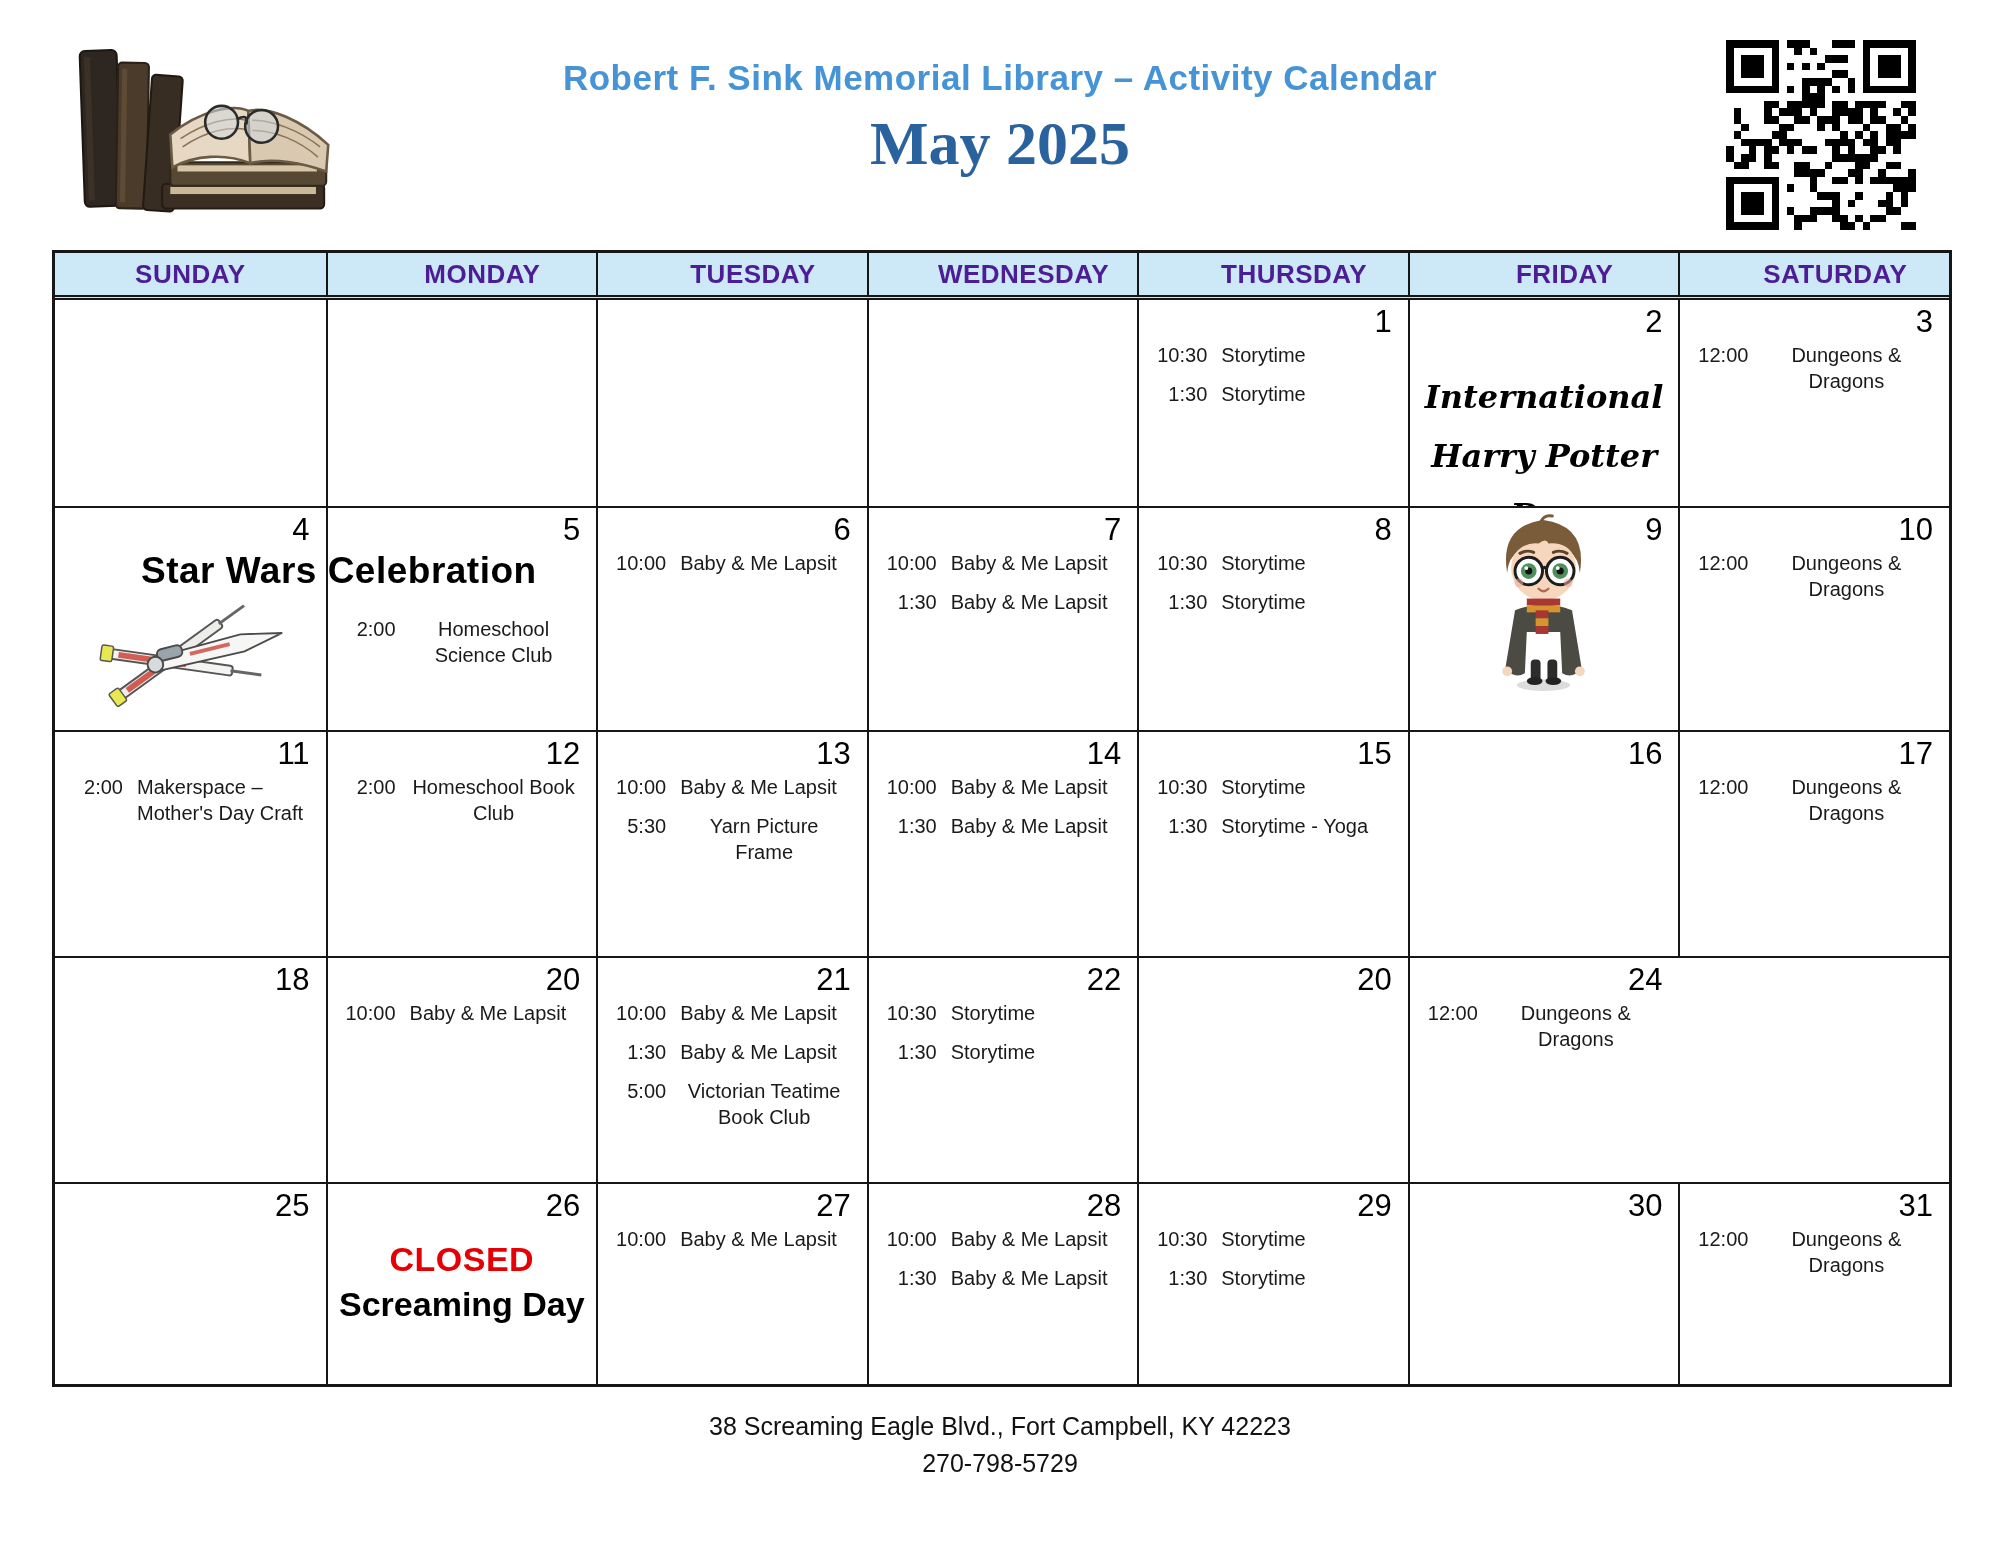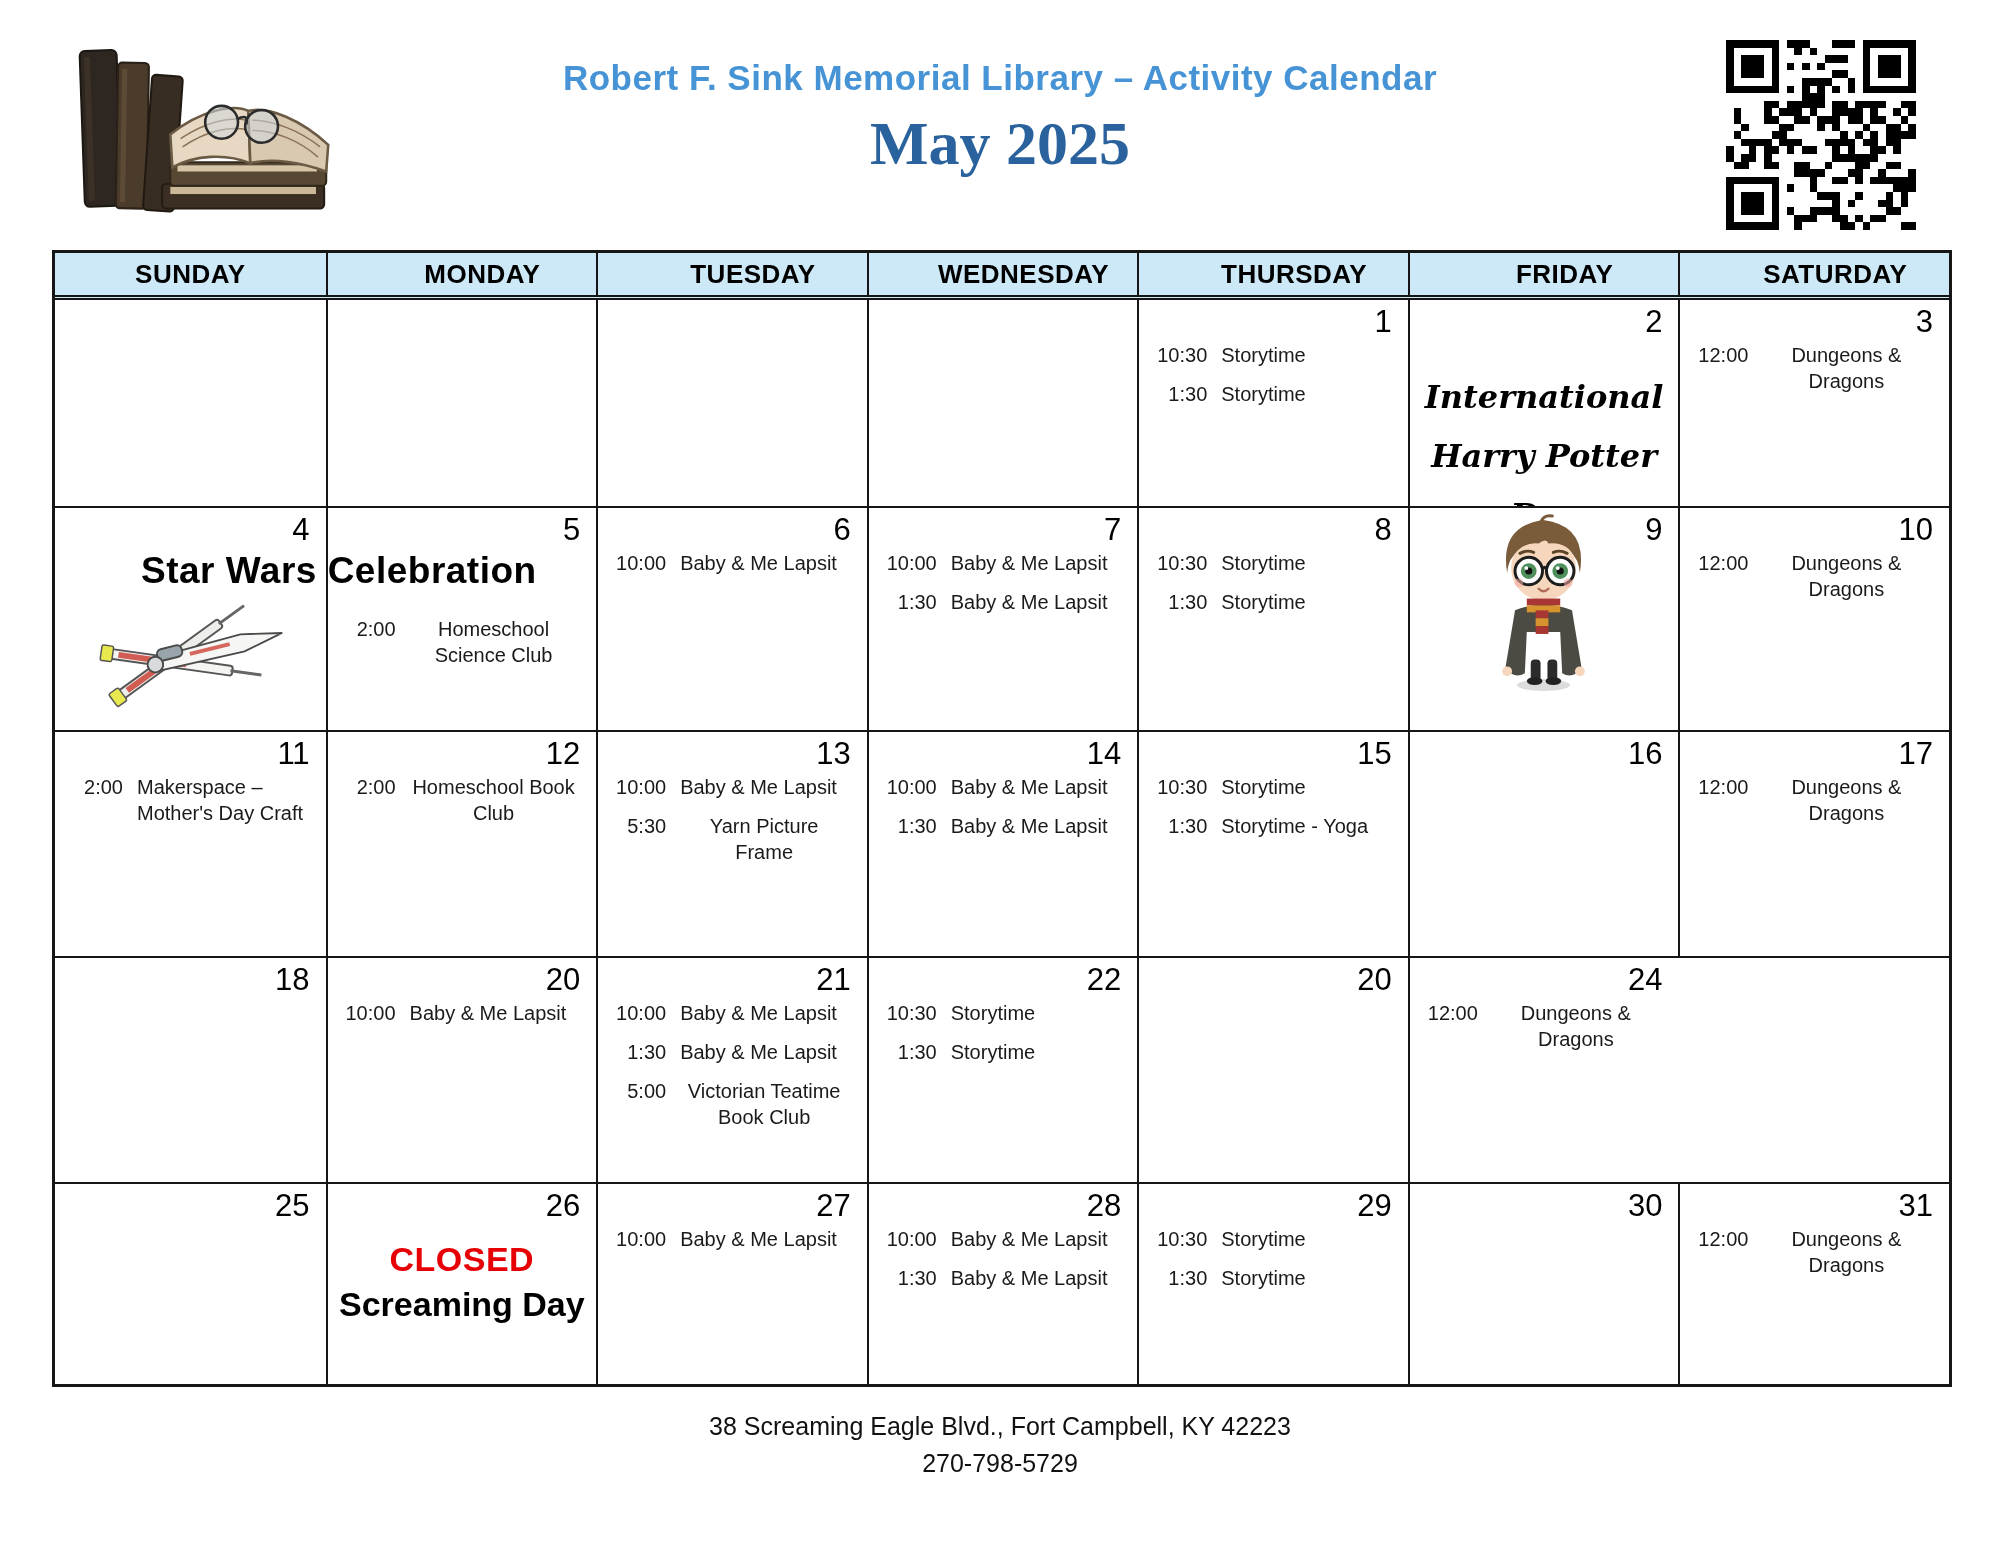--- a/index.html
+++ b/index.html
@@ -10,21 +10,21 @@
     font-size:35px;font-weight:bold;color:#4694d6;letter-spacing:.5px;}
   .month-title{position:absolute;top:108px;left:0;width:100%;text-align:center;
     font-family:Liberation Serif, serif;font-size:62px;font-weight:bold;color:#2a629e;}
   .logo{position:absolute;left:58px;top:32px;width:280px;height:200px;}
   .qr{position:absolute;left:1726px;top:40px;width:190px;height:190px;}
   .qr svg{width:100%;height:100%;shape-rendering:crispEdges;}
 
   
   .calendar{position:absolute;left:52px;top:250px;width:1900px;border:3px solid #161616;box-sizing:border-box;background:#fff;}
   .dh-row{display:grid;grid-template-columns:repeat(7,1fr);background:#cde9f8;border-bottom:5px double #161616;}
-  .dh-cell{height:42px;line-height:42px;text-align:center;font-size:26px;font-weight:bold;color:#000000;letter-spacing:.5px;}
+  .dh-cell{height:42px;line-height:42px;text-align:center;font-size:26px;font-weight:bold;color:#4c1d95;letter-spacing:.5px;}
   .dh-cell + .dh-cell{border-left:2px solid #161616;padding-left:41px;}
 
   .week{display:grid;grid-template-columns:repeat(7,1fr);position:relative;}
   .week + .week{border-top:2px solid #161616;}
   .w0{height:206px}.w1{height:222px}.w2{height:224px}.w3{height:224px}.w4{height:200px}
   .cell{position:relative;overflow:hidden;}
   .cell + .cell{border-left:2px solid #161616;}
 
   .dnum{text-align:right;padding:5px 16px 0 0;font-size:31px;color:#000;height:37px;line-height:34px;}
   .events{padding:0 8px 0 14px;}

